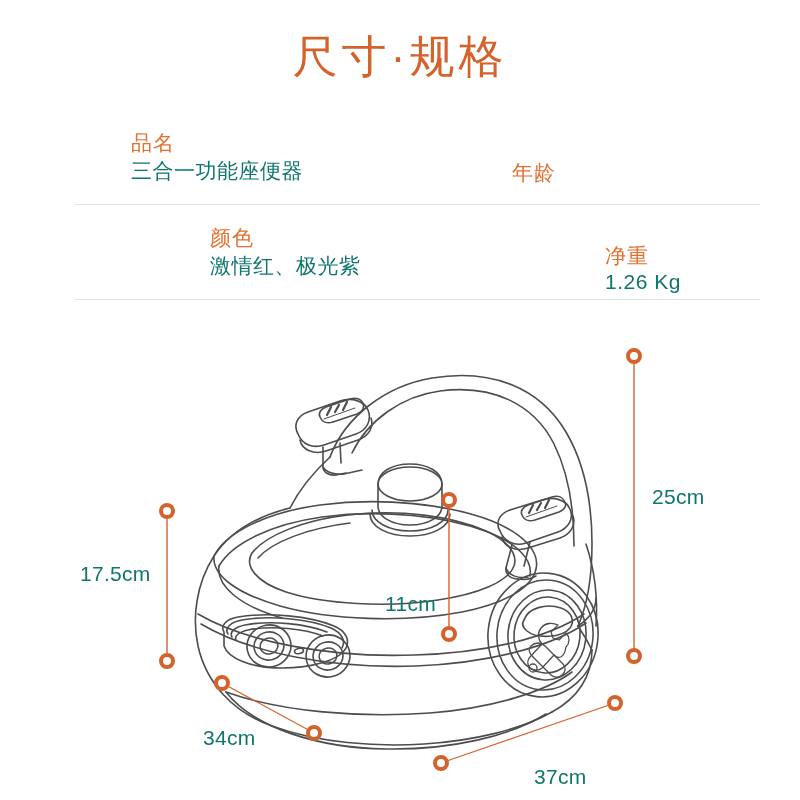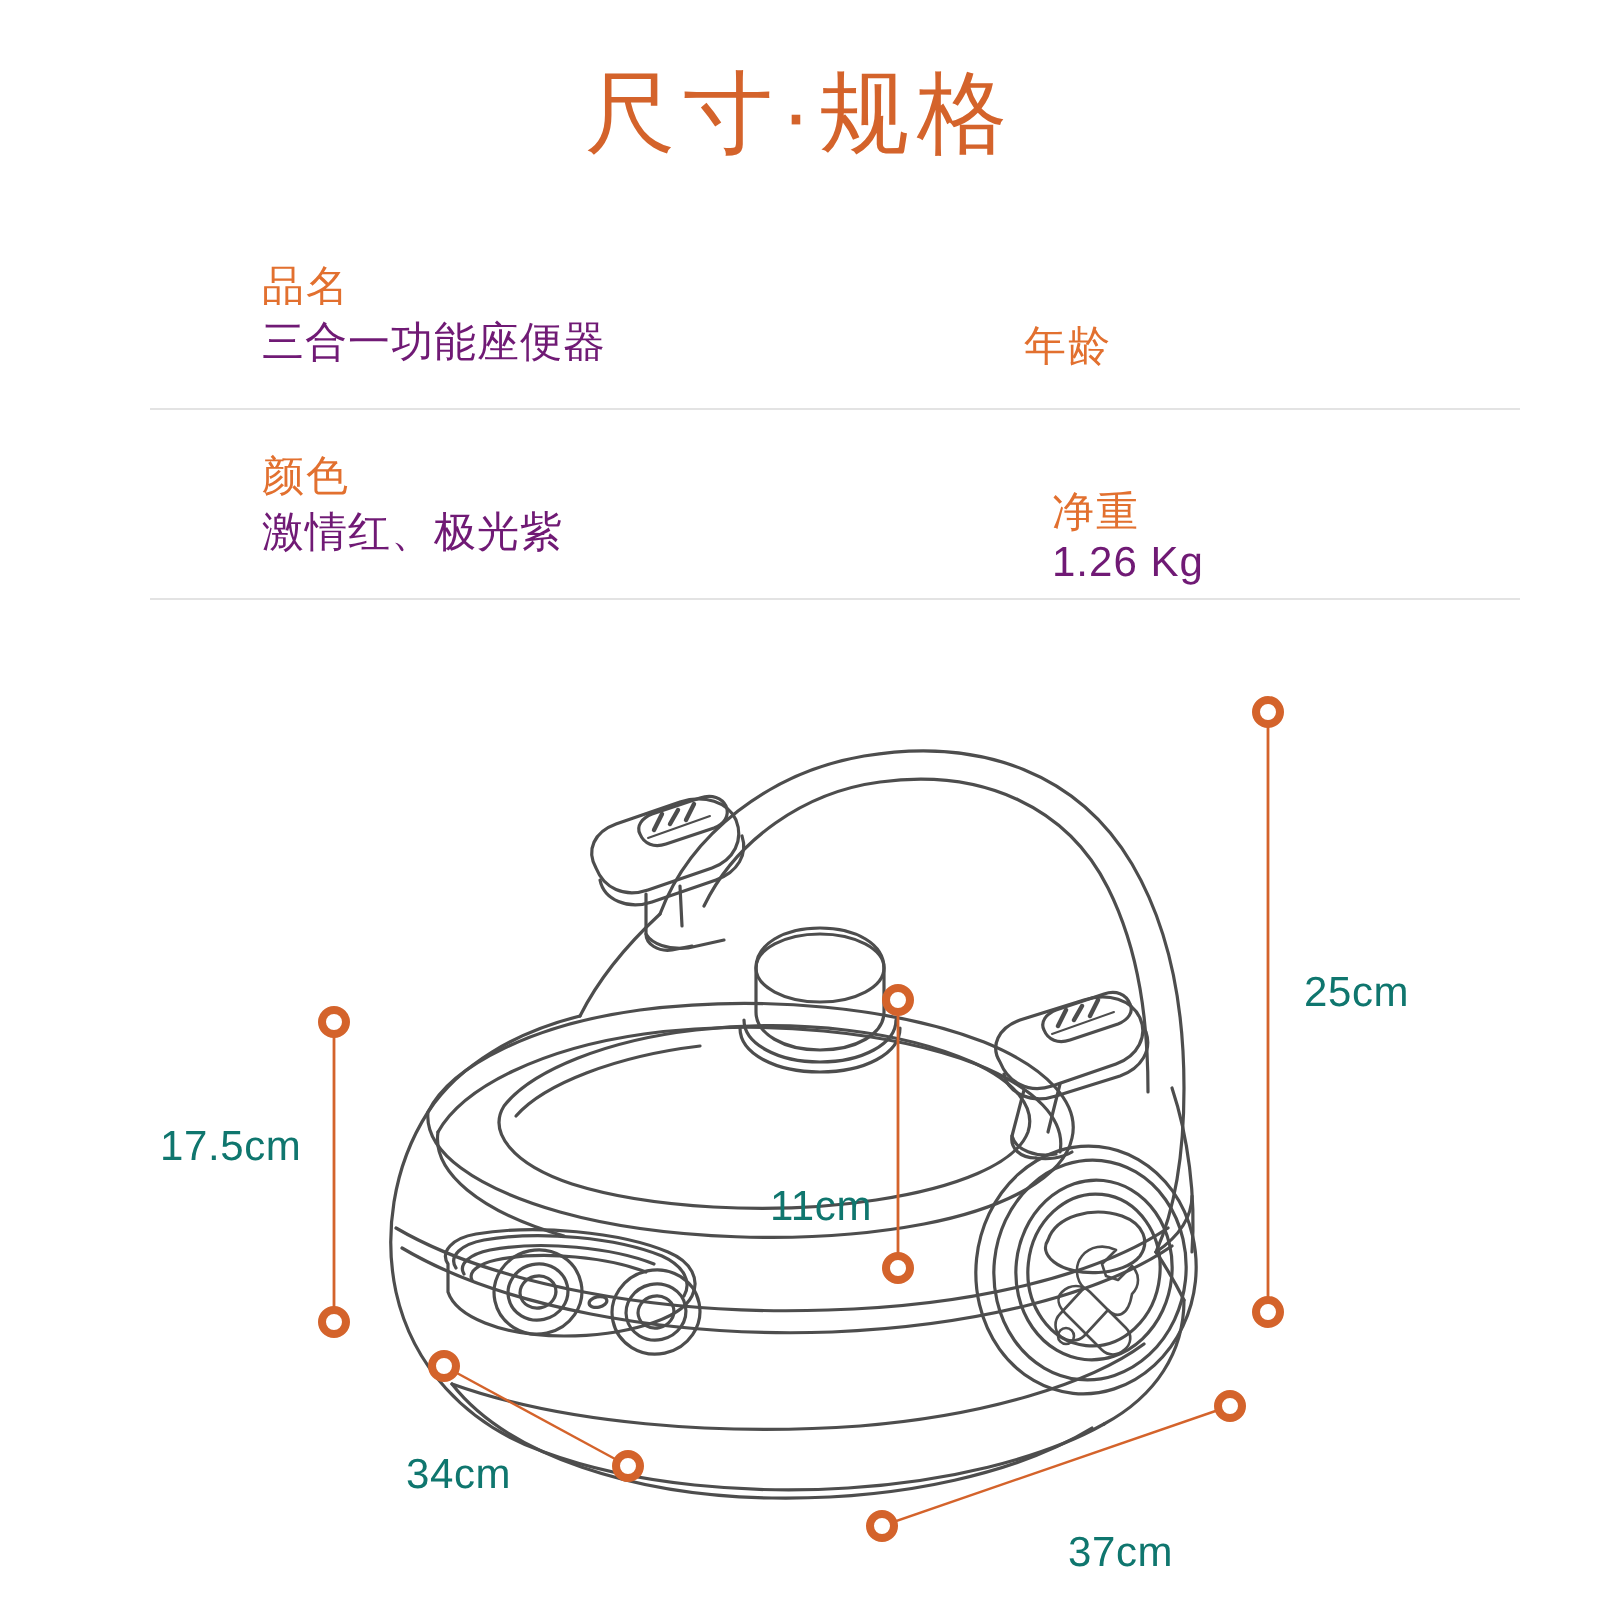--- a/index.html
+++ b/index.html
@@ -44,39 +44,40 @@
     width: 685px;
   }
   .spec-row {
     position: relative;
     height: 94px;
     display: flex;
     align-items: center;
   }
   .spec-row + .spec-row {
     border-top: 1px solid #e3e3e3;
+    justify-content: center;
   }
   #spec-table {
     border-bottom: 1px solid #e3e3e3;
   }
   .spec-cell {
     display: flex;
     align-items: baseline;
     white-space: nowrap;
     flex-direction: column;
   }
   .cell-a { margin-left: 42px; width: 395px; }
   .cell-b { margin-left: 0px; margin-top: 32px; }
   .spec-label {
     color: #e2702f;
     font-size: 21px;
     letter-spacing: 1px;
   }
   .spec-value {
-    color: #701a75;
+    color: #0f766e;
     font-size: 21px;
     margin-left: 14px;
     letter-spacing: 0.5px;
   }
 
   
   #illustration {
     position: absolute;
     left: 0;
     top: 320px;

